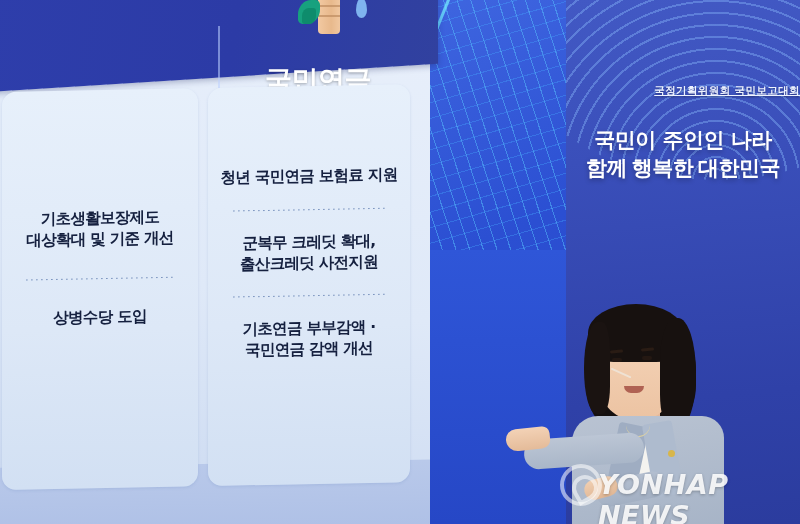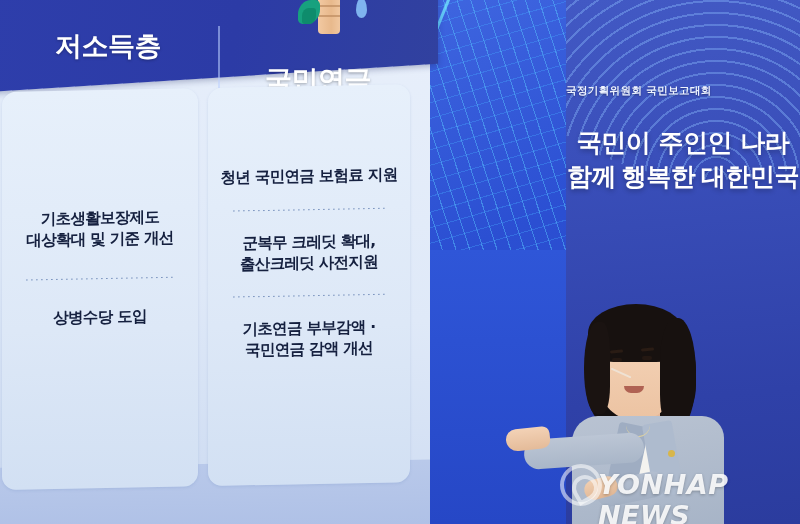--- a/index.html
+++ b/index.html
@@ -42,27 +42,28 @@
   }
   .banner-curves{
     position:absolute;left:-60px;top:-120px;width:420px;height:300px;
     border-radius:50%;
     background:
       repeating-radial-gradient(circle at 50% 100%,
         rgba(140,190,255,.0) 0 10px,
         rgba(140,190,255,.38) 10px 12px);
   }
   .banner-head{
-    position:absolute;left:0;right:0;top:84px;text-align:left;
+    position:absolute;left:0;right:0;top:84px;text-align:right;
     color:#eef3ff;font-size:10.5px;font-weight:700;letter-spacing:.4px;
     text-shadow:0 1px 2px rgba(0,0,0,.35);
+    text-decoration:underline;
   }
   .banner-title{
     position:absolute;left:0;right:0;top:126px;text-align:center;
-    color:#ffffff;font-size:25px;font-weight:700;line-height:1.35;
+    color:#ffffff;font-size:21px;font-weight:700;line-height:1.35;
     letter-spacing:-.5px;
     text-shadow:0 2px 5px rgba(0,0,0,.30);
   }
   .banner-title .l2{display:block;font-family:Liberation Serif, serif;}
 
   
   .slide{
     position:absolute;left:-10px;top:0;width:440px;height:524px;
     background:linear-gradient(190deg,#e9f0fb 0%,#dfe9f8 55%,#c9d8f0 100%);
     transform:skewY(-1.1deg);transform-origin:left top;
@@ -229,21 +230,20 @@
   </div>
 
   <div class="slide"></div>
   <div class="slide-bottom"></div>
 
   <div class="hdr-bar">
     
     
   </div>
   <div class="tab-divider"></div>
-  <div class="tab-label tab-left">저소득층</div>
   <div class="tab-label tab-mid">국민연금</div>
 
   <div class="illus">
     <div class="ill-coin"></div>
     <div class="ill-leaf"></div>
     <div class="ill-leaf2"></div>
     <div class="ill-drop"></div>
   </div>
 
   <div class="cards">

